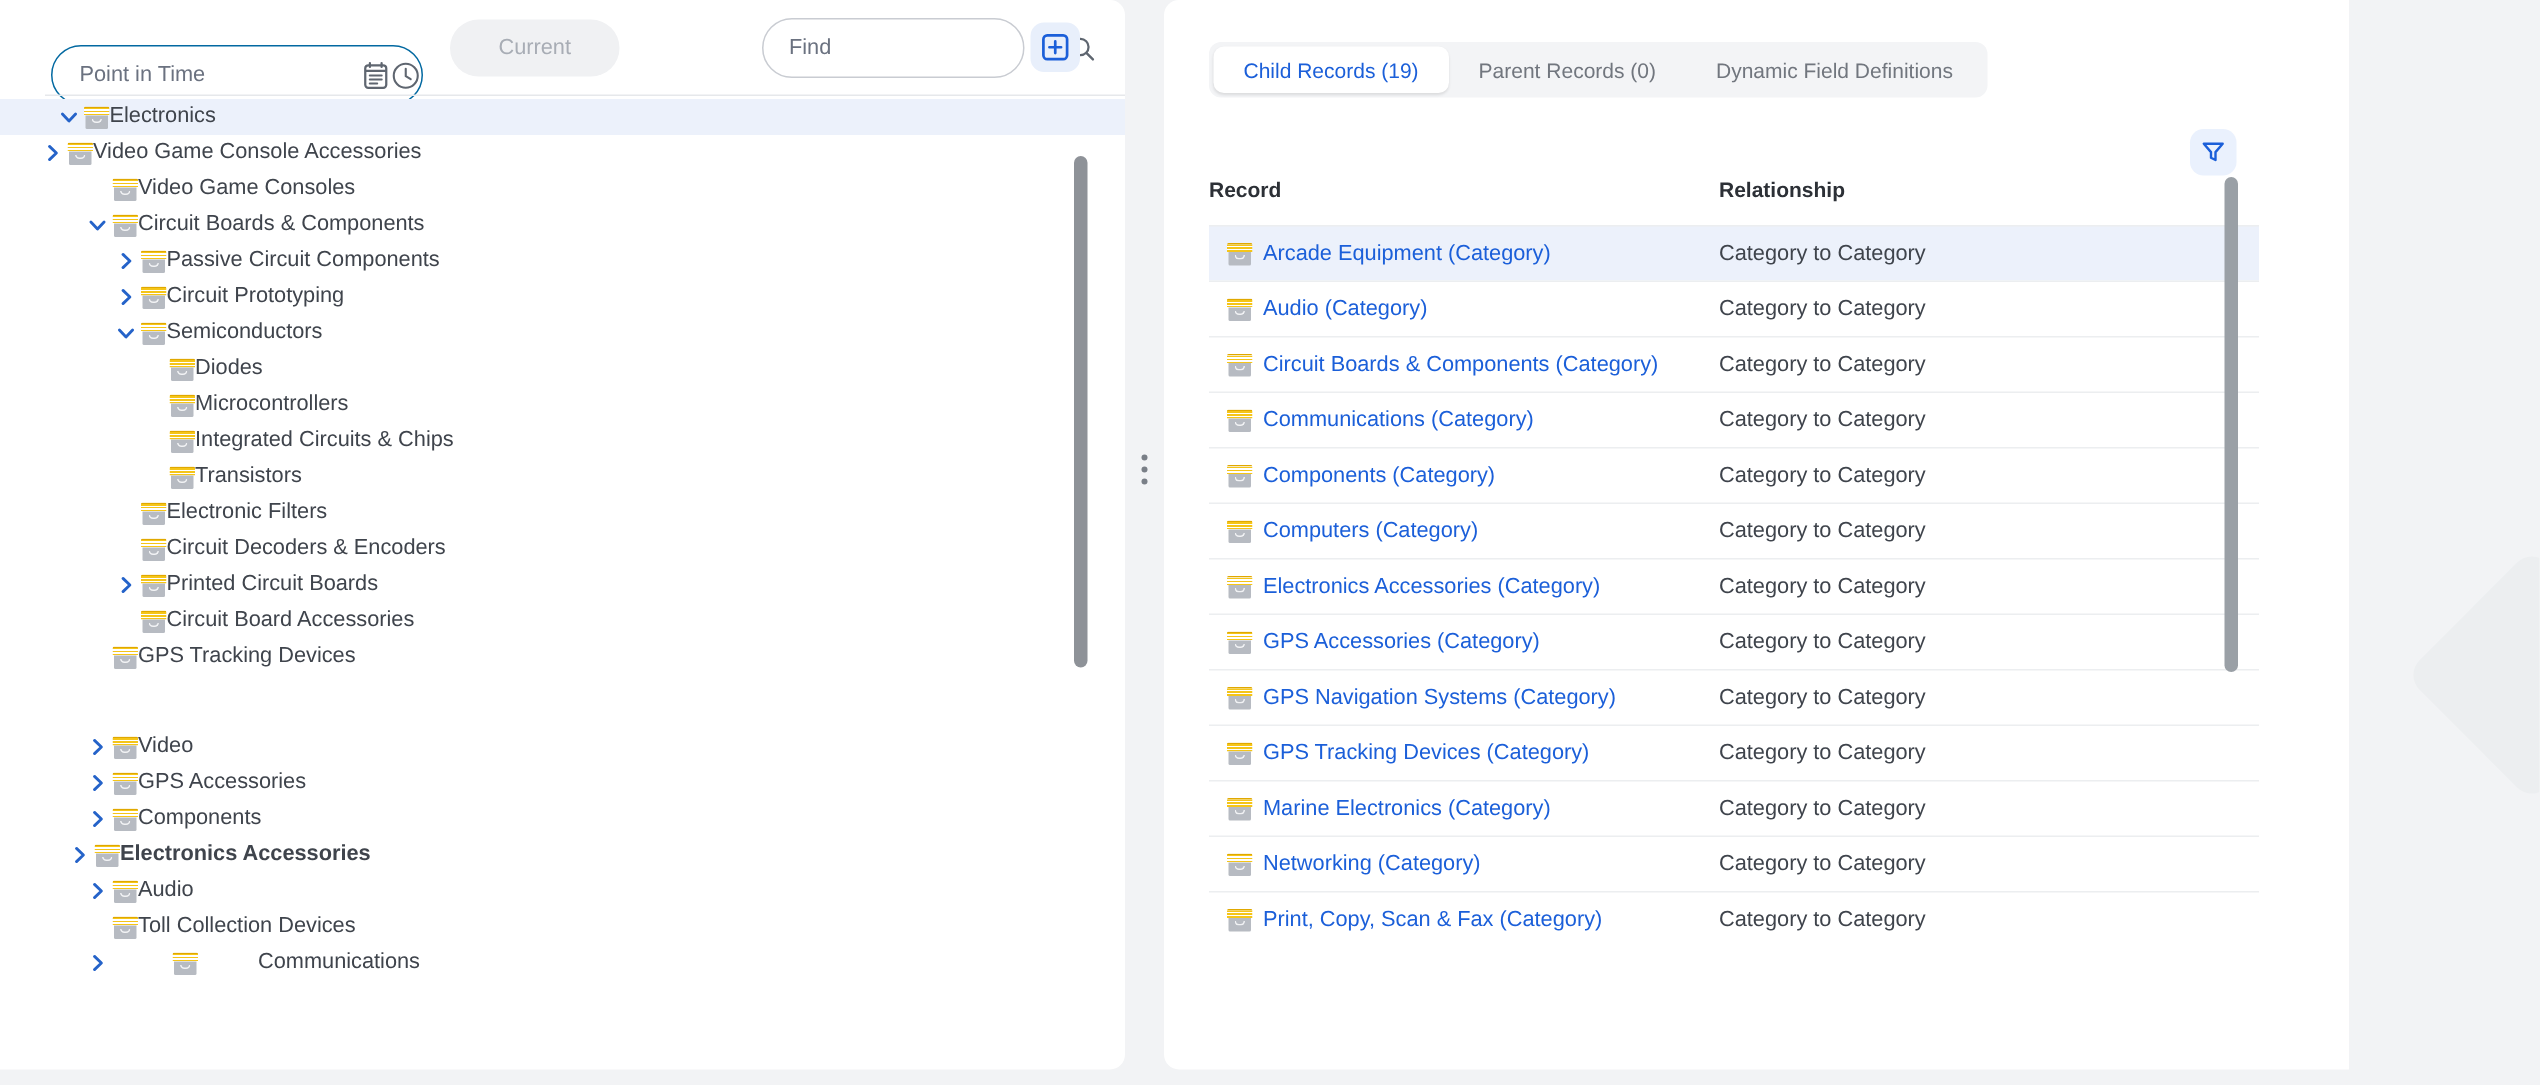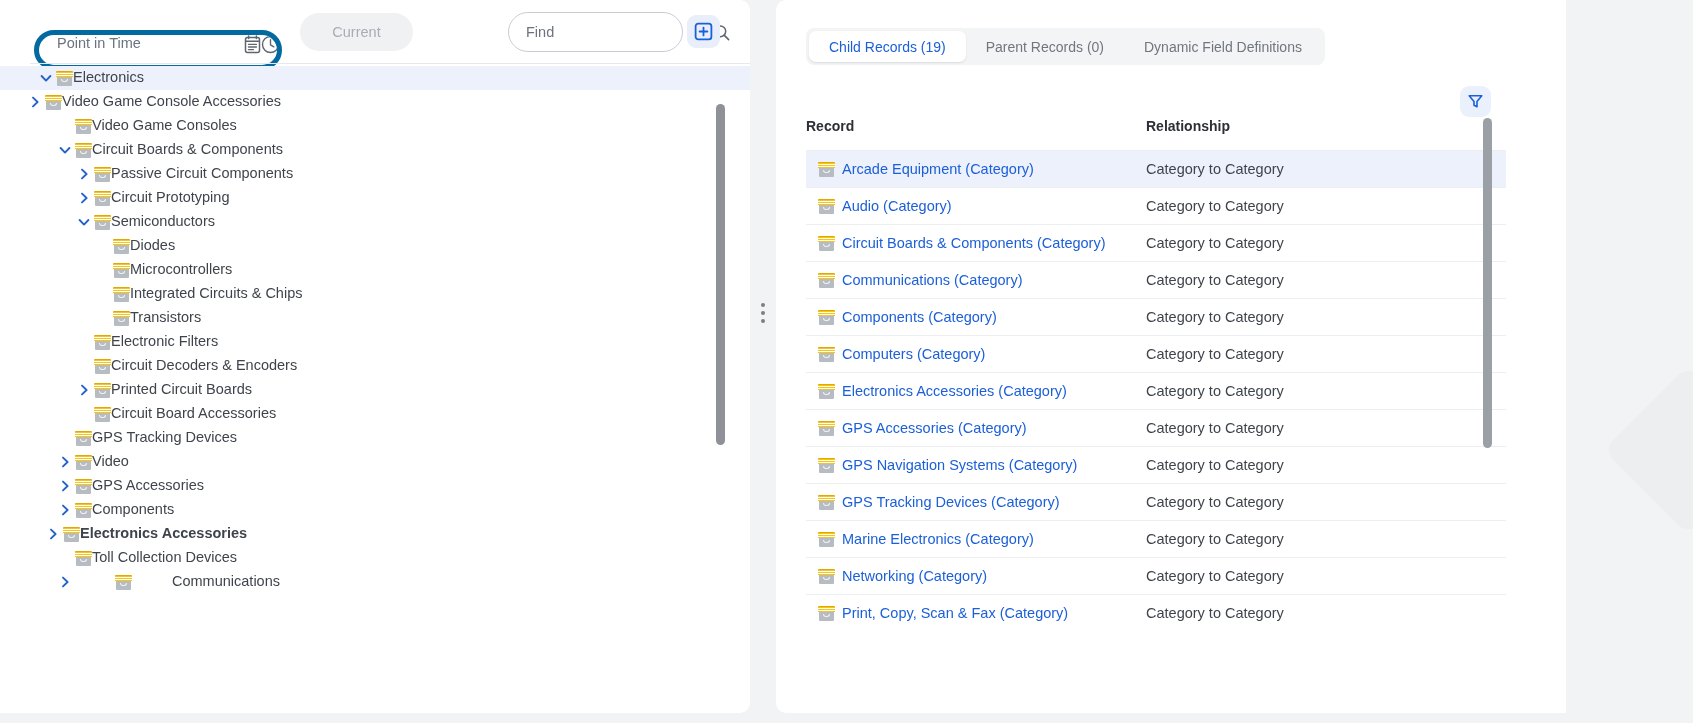--- a/index.html
+++ b/index.html
@@ -33,23 +33,23 @@
     position: relative;
     height: 64px;
     padding: 0 30px;
     display: flex;
     align-items: center;
   }
 
   
   .pit-group {
     display: flex;
-    align-items: flex-start;
+    align-items: center;
     height: 40px;
-    border: 5px solid #0369a1;
+    border: 1px solid #0369a1;
     border-radius: 20px;
     overflow: hidden;
     background: #fff;
     width: 248px;
     margin-left: 4px;
     margin-top: 36px;
   }
   .pit-input {
     flex: 1;
     border: none;
@@ -546,71 +546,84 @@
         </div>
         <div class="tree-row" style="padding-left: 55px;">
           <span class="tw empty"></span>
           <span class="boxico">
             <span class="lid"></span>
             <span class="body"></span>
             <span class="handle"></span>
           </span>
           <span class="tree-label">GPS Tracking Devices</span>
         </div>
+        <div class="tree-row" style="padding-left: 55px; margin-top: 36px;">
+          <span class="tw">
+            <svg width="14" height="14" viewBox="0 0 14 14" fill="none">
+              <path d="M5 2.6L9.6 7 5 11.4" stroke="#2563c9" stroke-width="1.9" stroke-linecap="round" stroke-linejoin="round" transform=""></path>
+            </svg>
+          </span>
+          <span class="boxico">
+            <span class="lid"></span>
+            <span class="body"></span>
+            <span class="handle"></span>
+          </span>
+          <span class="tree-label">Video</span>
+        </div>
         <div class="tree-row" style="padding-left: 55px;">
           <span class="tw">
             <svg width="14" height="14" viewBox="0 0 14 14" fill="none">
               <path d="M5 2.6L9.6 7 5 11.4" stroke="#2563c9" stroke-width="1.9" stroke-linecap="round" stroke-linejoin="round" transform=""></path>
             </svg>
           </span>
           <span class="boxico">
             <span class="lid"></span>
             <span class="body"></span>
             <span class="handle"></span>
           </span>
-          <span class="tree-label">Video</span>
+          <span class="tree-label">GPS Accessories</span>
         </div>
         <div class="tree-row" style="padding-left: 55px;">
           <span class="tw">
             <svg width="14" height="14" viewBox="0 0 14 14" fill="none">
               <path d="M5 2.6L9.6 7 5 11.4" stroke="#2563c9" stroke-width="1.9" stroke-linecap="round" stroke-linejoin="round" transform=""></path>
             </svg>
           </span>
           <span class="boxico">
             <span class="lid"></span>
             <span class="body"></span>
             <span class="handle"></span>
           </span>
-          <span class="tree-label">GPS Accessories</span>
+          <span class="tree-label">Components</span>
+        </div>
+        <div class="tree-row" style="padding-left: 43px; font-weight: bold;">
+          <span class="tw">
+            <svg width="14" height="14" viewBox="0 0 14 14" fill="none">
+              <path d="M5 2.6L9.6 7 5 11.4" stroke="#2563c9" stroke-width="1.9" stroke-linecap="round" stroke-linejoin="round" transform=""></path>
+            </svg>
+          </span>
+          <span class="boxico">
+            <span class="lid"></span>
+            <span class="body"></span>
+            <span class="handle"></span>
+          </span>
+          <span class="tree-label">Electronics Accessories</span>
         </div>
         <div class="tree-row" style="padding-left: 55px;">
           <span class="tw">
             <svg width="14" height="14" viewBox="0 0 14 14" fill="none">
               <path d="M5 2.6L9.6 7 5 11.4" stroke="#2563c9" stroke-width="1.9" stroke-linecap="round" stroke-linejoin="round" transform=""></path>
             </svg>
           </span>
           <span class="boxico">
             <span class="lid"></span>
             <span class="body"></span>
             <span class="handle"></span>
           </span>
-          <span class="tree-label">Components</span>
-        </div>
-        <div class="tree-row" style="padding-left: 43px; font-weight: bold;">
-          <span class="tw">
-            <svg width="14" height="14" viewBox="0 0 14 14" fill="none">
-              <path d="M5 2.6L9.6 7 5 11.4" stroke="#2563c9" stroke-width="1.9" stroke-linecap="round" stroke-linejoin="round" transform=""></path>
-            </svg>
-          </span>
-          <span class="boxico">
-            <span class="lid"></span>
-            <span class="body"></span>
-            <span class="handle"></span>
-          </span>
-          <span class="tree-label">Electronics Accessories</span>
+          <span class="tree-label">Audio</span>
         </div>
         <div class="tree-row" style="padding-left: 55px;">
           <span class="tw empty"></span>
           <span class="boxico">
             <span class="lid"></span>
             <span class="body"></span>
             <span class="handle"></span>
           </span>
           <span class="tree-label">Toll Collection Devices</span>
         </div>

